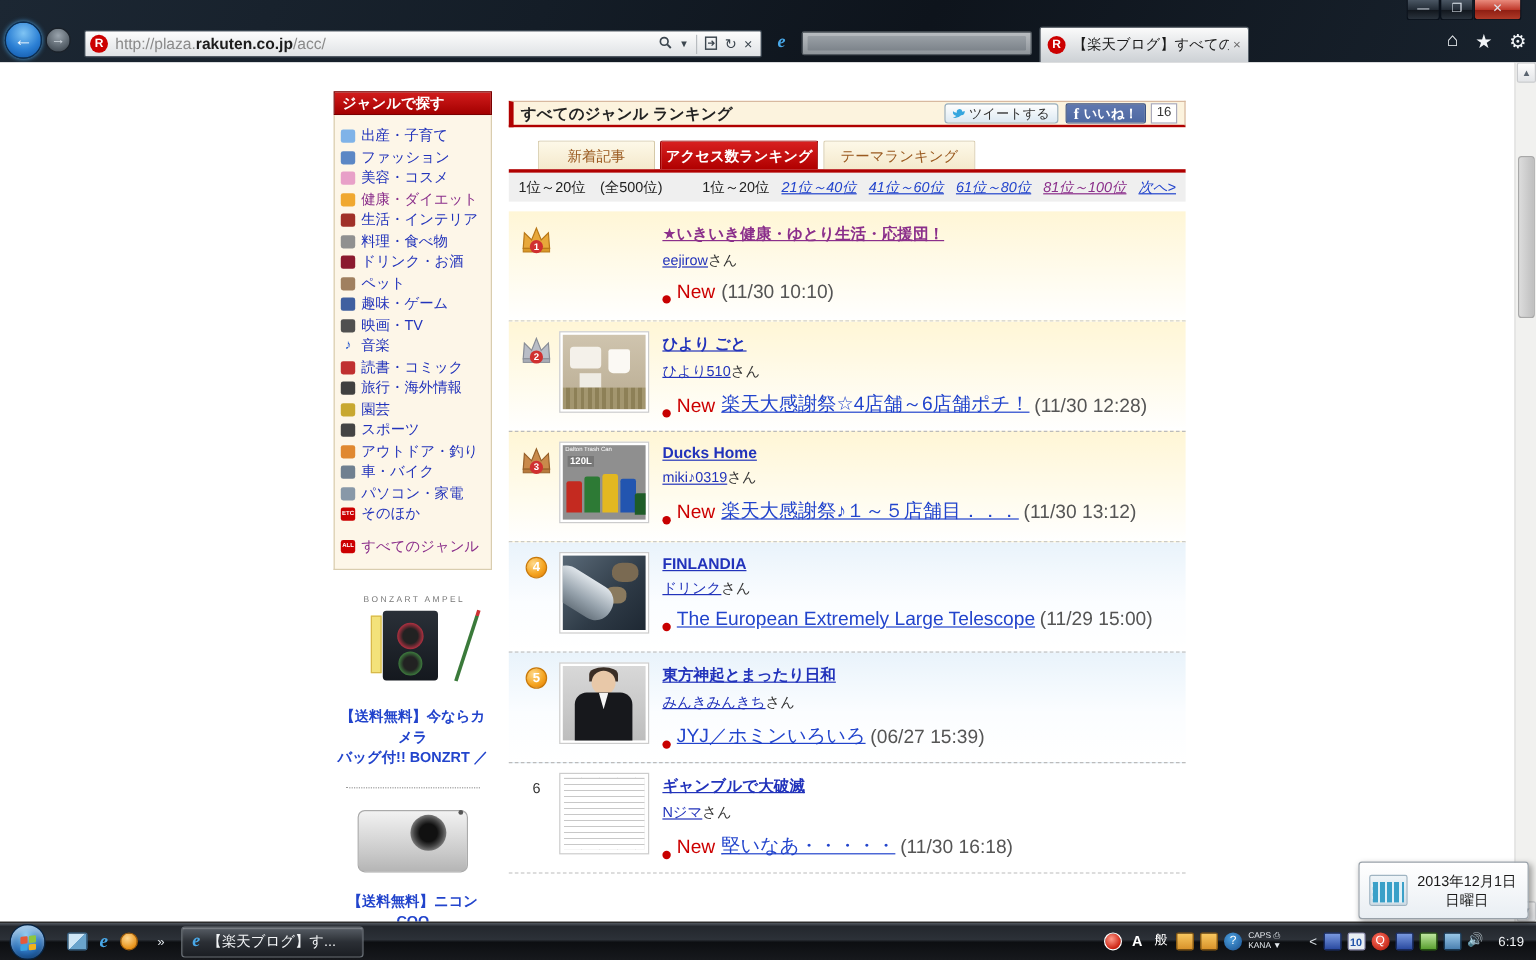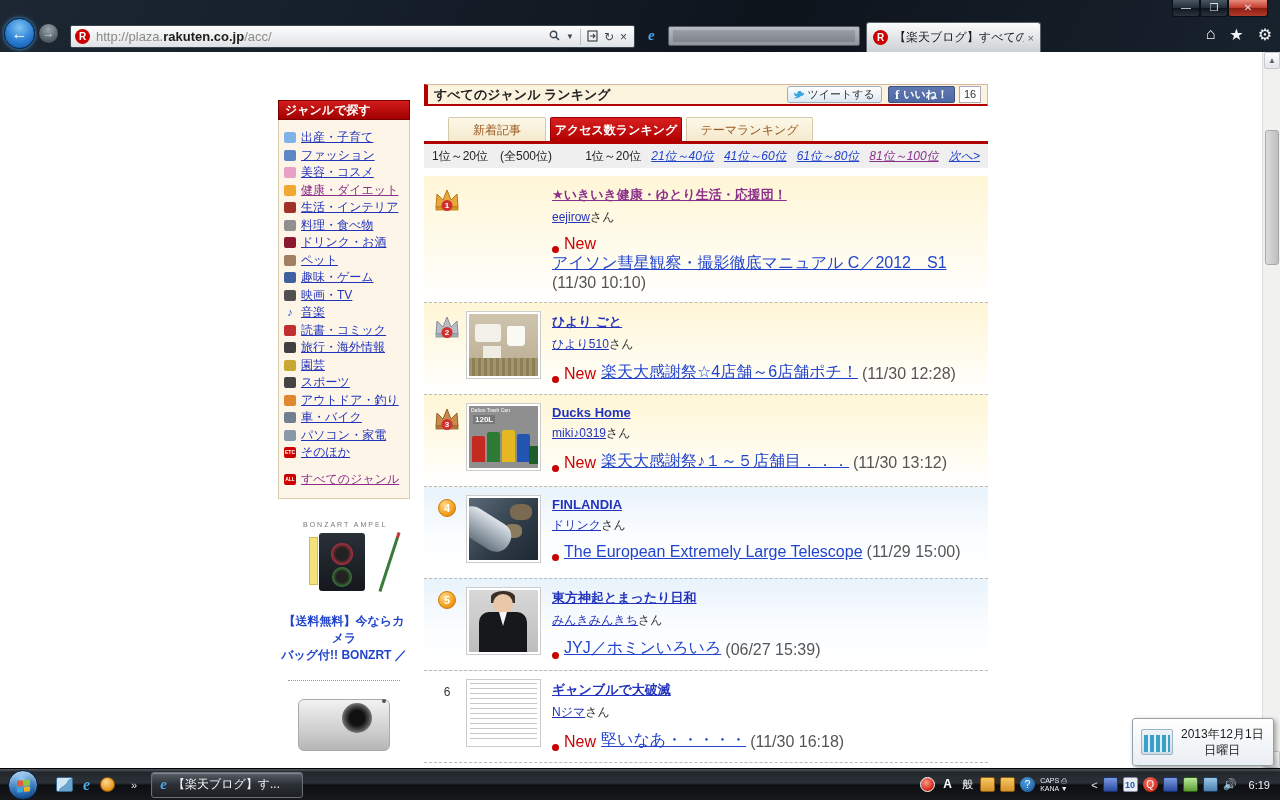--- a/index.html
+++ b/index.html
@@ -45,29 +45,29 @@
   
   .page{position:absolute;top:52px;left:0;width:1262px;height:716px;background:#fff;overflow:hidden;}
   .breadband{position:absolute;top:2px;left:278px;width:710px;height:19px;background:#fbe9ec;
     border-bottom:1px solid #f0ccd5;display:flex;justify-content:space-between;align-items:center;padding:0 4px;}
   .crumbs{font-size:12px;color:#333;}
   .crumbs a{text-decoration:underline;}
   .lnk{color:#2244cc;} .vis{color:#8b2f8b;} .crumb-cur{font-weight:bold;color:#222;}
   .notice{font-size:12px;font-weight:bold;color:#2244cc;text-decoration:underline;}
 
   
-  .side{position:absolute;top:48px;left:278px;width:132px;}
+  .side{position:absolute;top:24px;left:278px;width:132px;}
   .side-head{height:20px;background:linear-gradient(#d21c1c,#a30000);border:1px solid #7a0000;
     color:#fff;font-weight:bold;font-size:12px;line-height:18px;padding-left:6px;}
   .side-box{border:1px solid #d9cdaf;border-top:none;background:#fdf6e8;padding:9px 5px 10px;}
   .gitem{display:flex;align-items:center;gap:5px;height:17.5px;}
   .gitem.gap{margin-top:9px;}
   .gicon{width:12px;height:11px;border-radius:2px;flex:0 0 auto;font-size:6px;color:#fff;
     text-align:center;line-height:11px;font-weight:bold;overflow:hidden;}
-  .glink{font-size:12px;color:#2233bb;text-decoration:underline;white-space:nowrap;}
+  .glink{font-size:12px;color:#2233bb;white-space:nowrap;}
   .gitem.visited .glink{color:#8b2f8b;}
   .i0{background:#7fb3e8}.i1{background:#5b87c5}.i2{background:#e8a0c8}.i3{background:#f0a830}
   .i4{background:#a03028}.i5{background:#909090}.i6{background:#8b1a2f}.i7{background:#a08060}
   .i8{background:#4060a0}.i9{background:#505050}.i10{background:none;color:#2255cc;font-size:11px;line-height:11px}
   .i11{background:#c03030}.i12{background:#404040}.i13{background:#c8a830}.i14{background:#444}
   .i15{background:#e08830}.i16{background:#708090}.i17{background:#8898a8}
   .i18,.i19{background:#c00;font-size:5px;letter-spacing:0;}
   
   .ad{width:132px;text-align:center;margin-top:20px;}
   .ad-img1{position:relative;width:110px;height:88px;margin:0 auto;background:#fff;}
@@ -436,21 +436,20 @@
                 </svg>
             <span class="ranknum">1</span></span>
           </div>
           <div class="thumbcol"></div>
           <div class="txtcol">
             <a class="e-title vis">★いきいき健康・ゆとり生活・応援団！</a>
             <div class="e-user"><a>eejirow</a><span>さん</span></div>
             <div class="e-post">
               <span class="rdot"></span>
               <span class="newlbl">New</span>
-              <a>アイソン彗星観察・撮影徹底マニュアル C／2012　S1</a>
               <span class="e-time">(11/30 10:10)</span>
             </div>
           </div>
         </div>
 
         <div class="entry yellow">
           <div class="badgecol">
               <span class="crownwrap">
             <svg width="28" height="24" viewBox="0 0 28 24">
                   <path d="M3 19 L4 6 L10 12 L14 2 L18 12 L24 6 L25 19 Z" fill="#b9bdc6" stroke="#888d96" stroke-width="1"></path>

